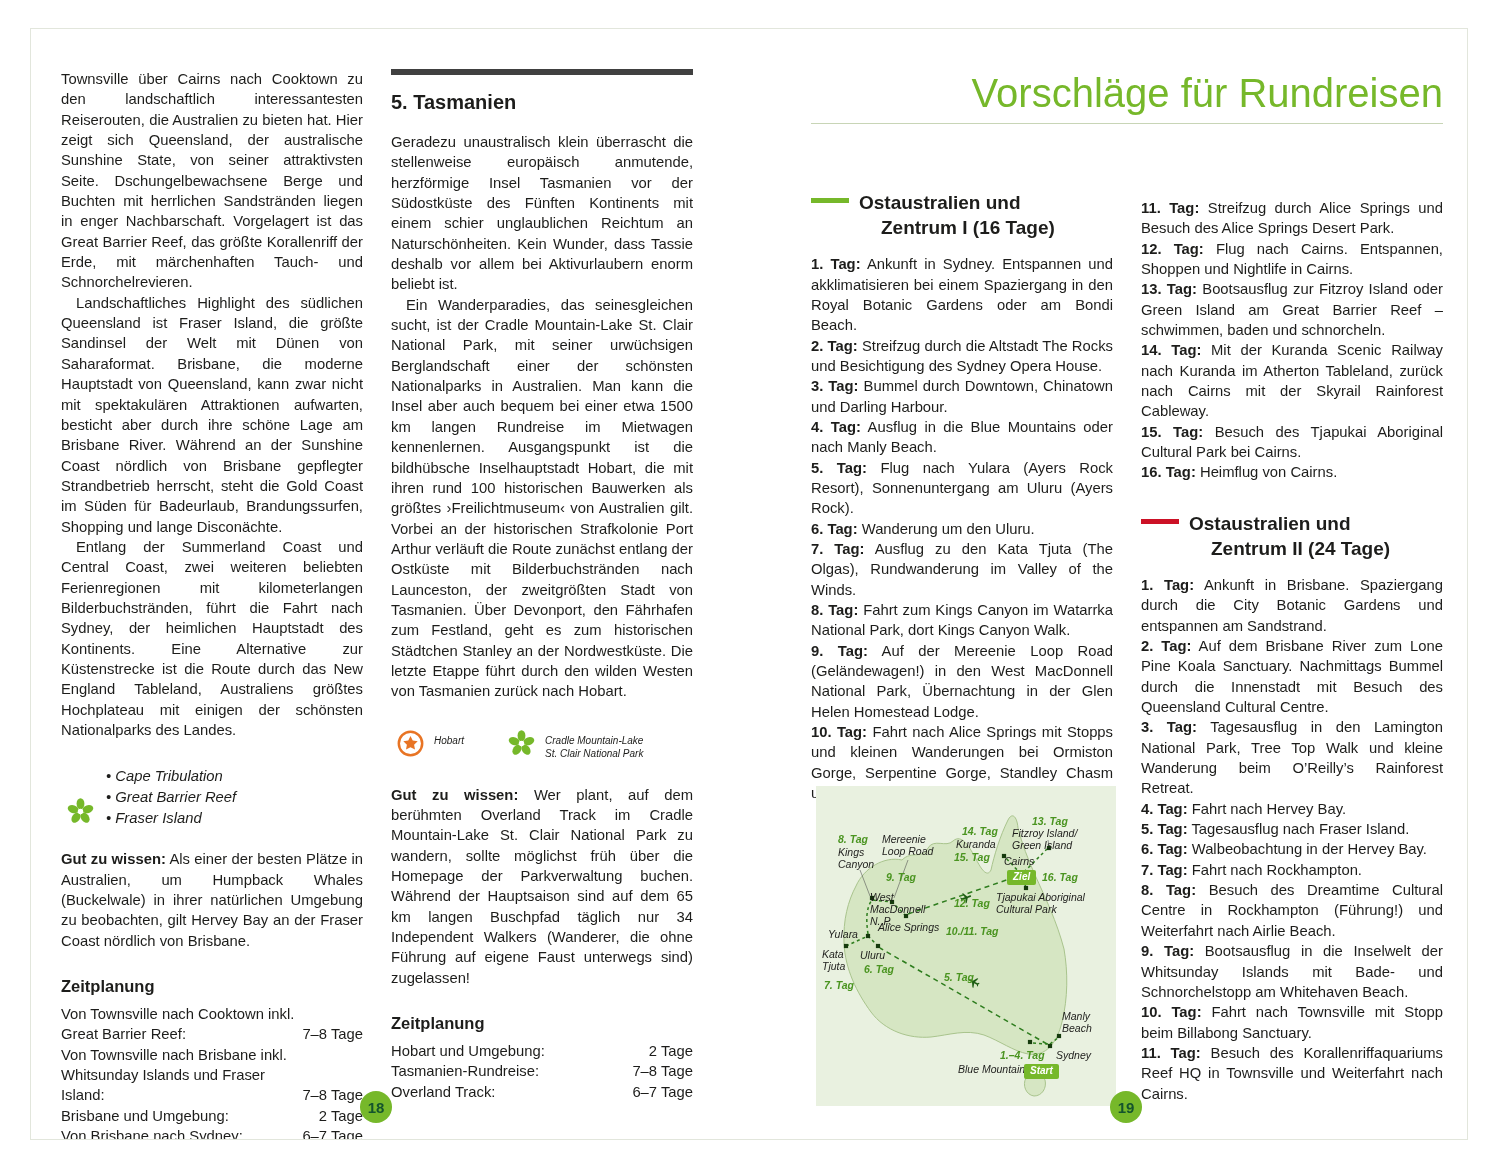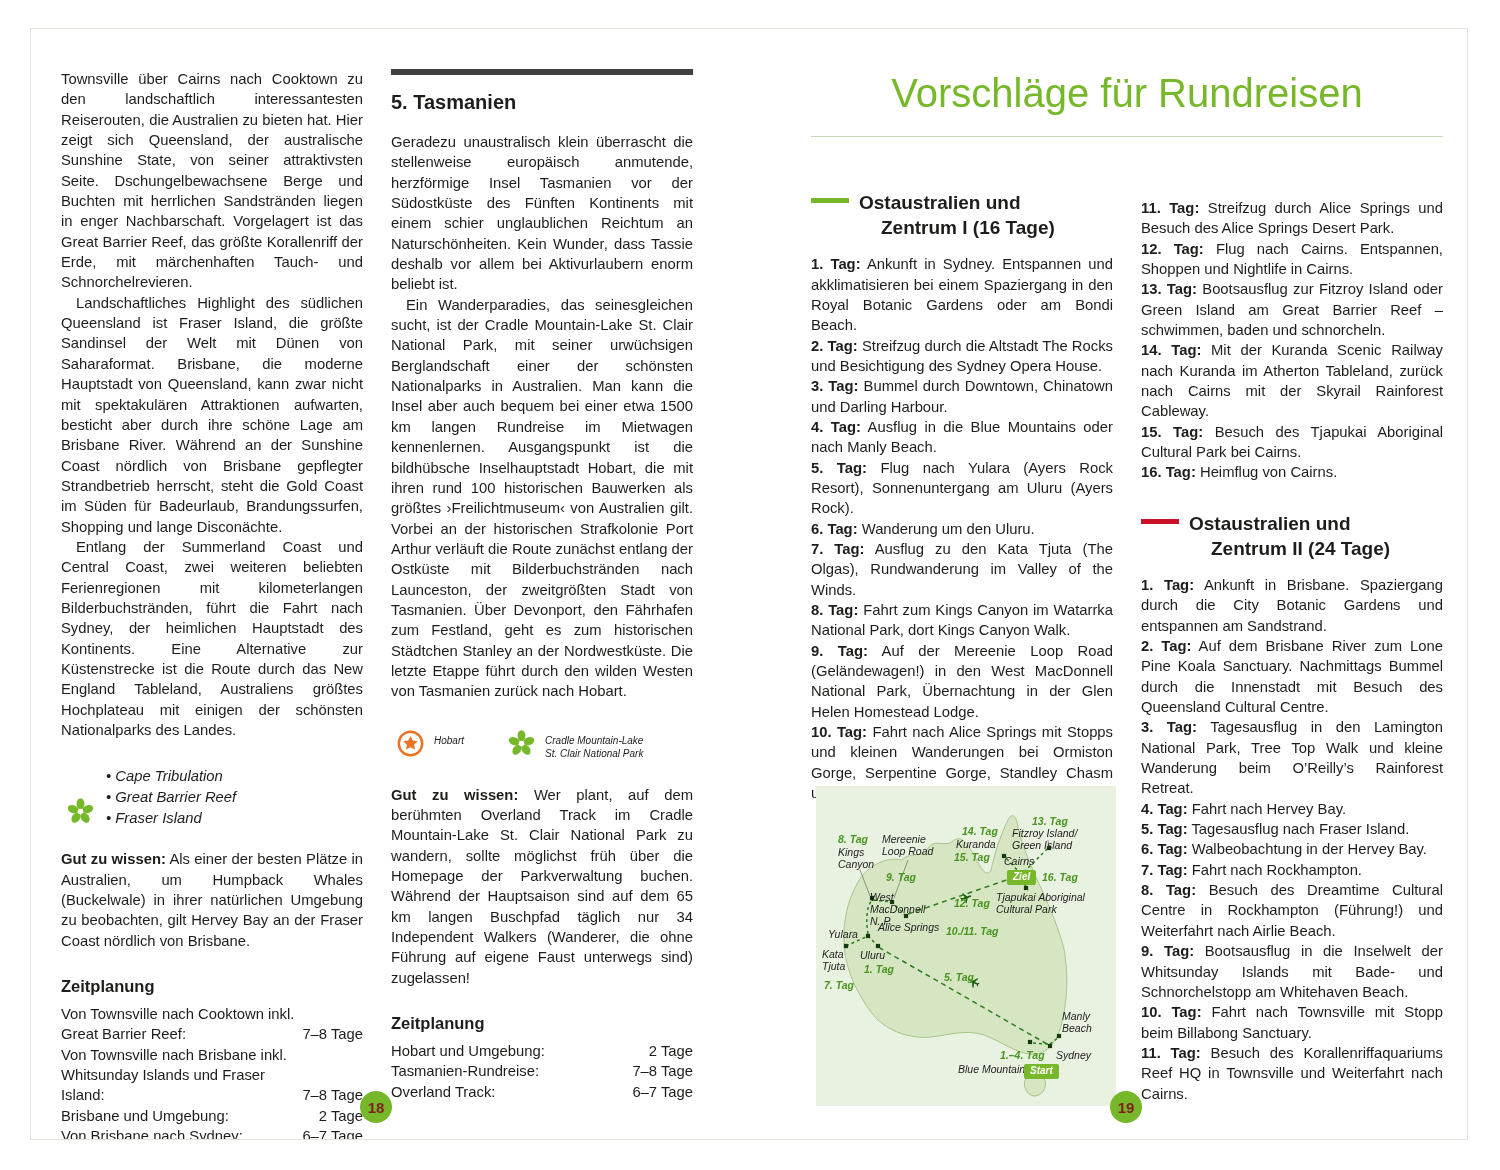--- a/index.html
+++ b/index.html
@@ -31,21 +31,21 @@
     font-size:14.8px; line-height:1.375; }
   .zrow .zv { white-space:nowrap; padding-left:8px; }
 
   .poi-row { display:flex; gap:44px; margin:28px 0 24px; padding-left:6px; align-items:flex-start; }
   .poi { display:flex; gap:10px; align-items:flex-start; }
   .poi-label { font-style:italic; font-size:10px; line-height:1.35; margin-top:4px; }
   .poi-narrow { width:106px; }
 
   .right-title-wrap { position:absolute; left:780px; top:42px; width:632px; }
   .right-title { margin:0; font-size:40px; font-weight:400; color:#76b82a;
-    text-align:center; line-height:1.1; padding-bottom:21px; border-bottom:1px solid #c8d5b6; }
+    text-align:right; line-height:1.1; padding-bottom:8px; border-bottom:1px solid #c8d5b6; }
 
   .tour-head { position:relative; padding-left:48px; font-size:19px; font-weight:700;
     line-height:1.32; margin:4px 0 14px; }
   .tour-head .l1, .tour-head .l2 { display:block; }
   .tour-head .l2 { padding-left:22px; }
   .dash { position:absolute; left:0; top:8px; width:38px; height:5px; }
   .dash-green { background:#76b82a; }
   .dash-red { background:#cc1126; }
   .tour2-head { margin-top:28px; }
 
@@ -55,21 +55,21 @@
 
   .map { position:absolute; left:785px; top:757px; width:300px; height:320px;
     background:#e9f1e0; overflow:hidden; }
   .map svg { position:absolute; left:0; top:0; }
   .mlabel { position:absolute; font-size:10.5px; font-style:italic; line-height:1.12; color:#1d1d1b; }
   .mday { color:#4a9420; font-weight:700; }
   .mbox { position:absolute; background:#76b82a; color:#fff; font-size:10px; font-weight:700;
     font-style:italic; padding:1px 6px; border-radius:2px; line-height:1.25; }
 
   .badge { position:absolute; width:32px; height:32px; border-radius:50%;
-    background:#76b82a; color:#7f1d1d; font-size:15px; font-weight:700;
+    background:#76b82a; color:#14532d; font-size:15px; font-weight:700;
     display:flex; align-items:center; justify-content:center; }
   #badge-left { left:329px; top:1062px; }
   #badge-right { left:1079px; top:1062px; }
 </style>
 </head>
 <body>
 
 <div class="spread">
 
   <div class="col" id="col1">
@@ -248,21 +248,21 @@
     <span class="mlabel" style="left:188px;top:70px">Cairns</span>
     <span class="mbox" style="left:191px;top:84px">Ziel</span>
     <span class="mlabel mday" style="left:226px;top:86px">16. Tag</span>
     <span class="mlabel mday" style="left:138px;top:112px">12. Tag</span>
     <span class="mlabel" style="left:180px;top:106px;width:90px">Tjapukai Aboriginal Cultural Park</span>
     <span class="mlabel" style="left:62px;top:136px">Alice Springs</span>
     <span class="mlabel mday" style="left:130px;top:140px">10./11. Tag</span>
     <span class="mlabel" style="left:12px;top:143px">Yulara</span>
     <span class="mlabel" style="left:6px;top:163px;width:34px">Kata Tjuta</span>
     <span class="mlabel" style="left:44px;top:164px">Uluru</span>
-    <span class="mlabel mday" style="left:48px;top:178px">1. Tag</span>
+    <span class="mlabel mday" style="left:48px;top:178px">6. Tag</span>
     <span class="mlabel mday" style="left:8px;top:194px">7. Tag</span>
     <span class="mlabel mday" style="left:128px;top:186px">5. Tag</span>
     <span class="mlabel" style="left:246px;top:225px;width:40px">Manly Beach</span>
     <span class="mlabel mday" style="left:184px;top:264px">1.–4. Tag</span>
     <span class="mlabel" style="left:142px;top:278px">Blue Mountains</span>
     <span class="mlabel" style="left:240px;top:264px">Sydney</span>
     <span class="mbox" style="left:208px;top:278px">Start</span>
   </div>
 
   <div class="col" id="col4">

